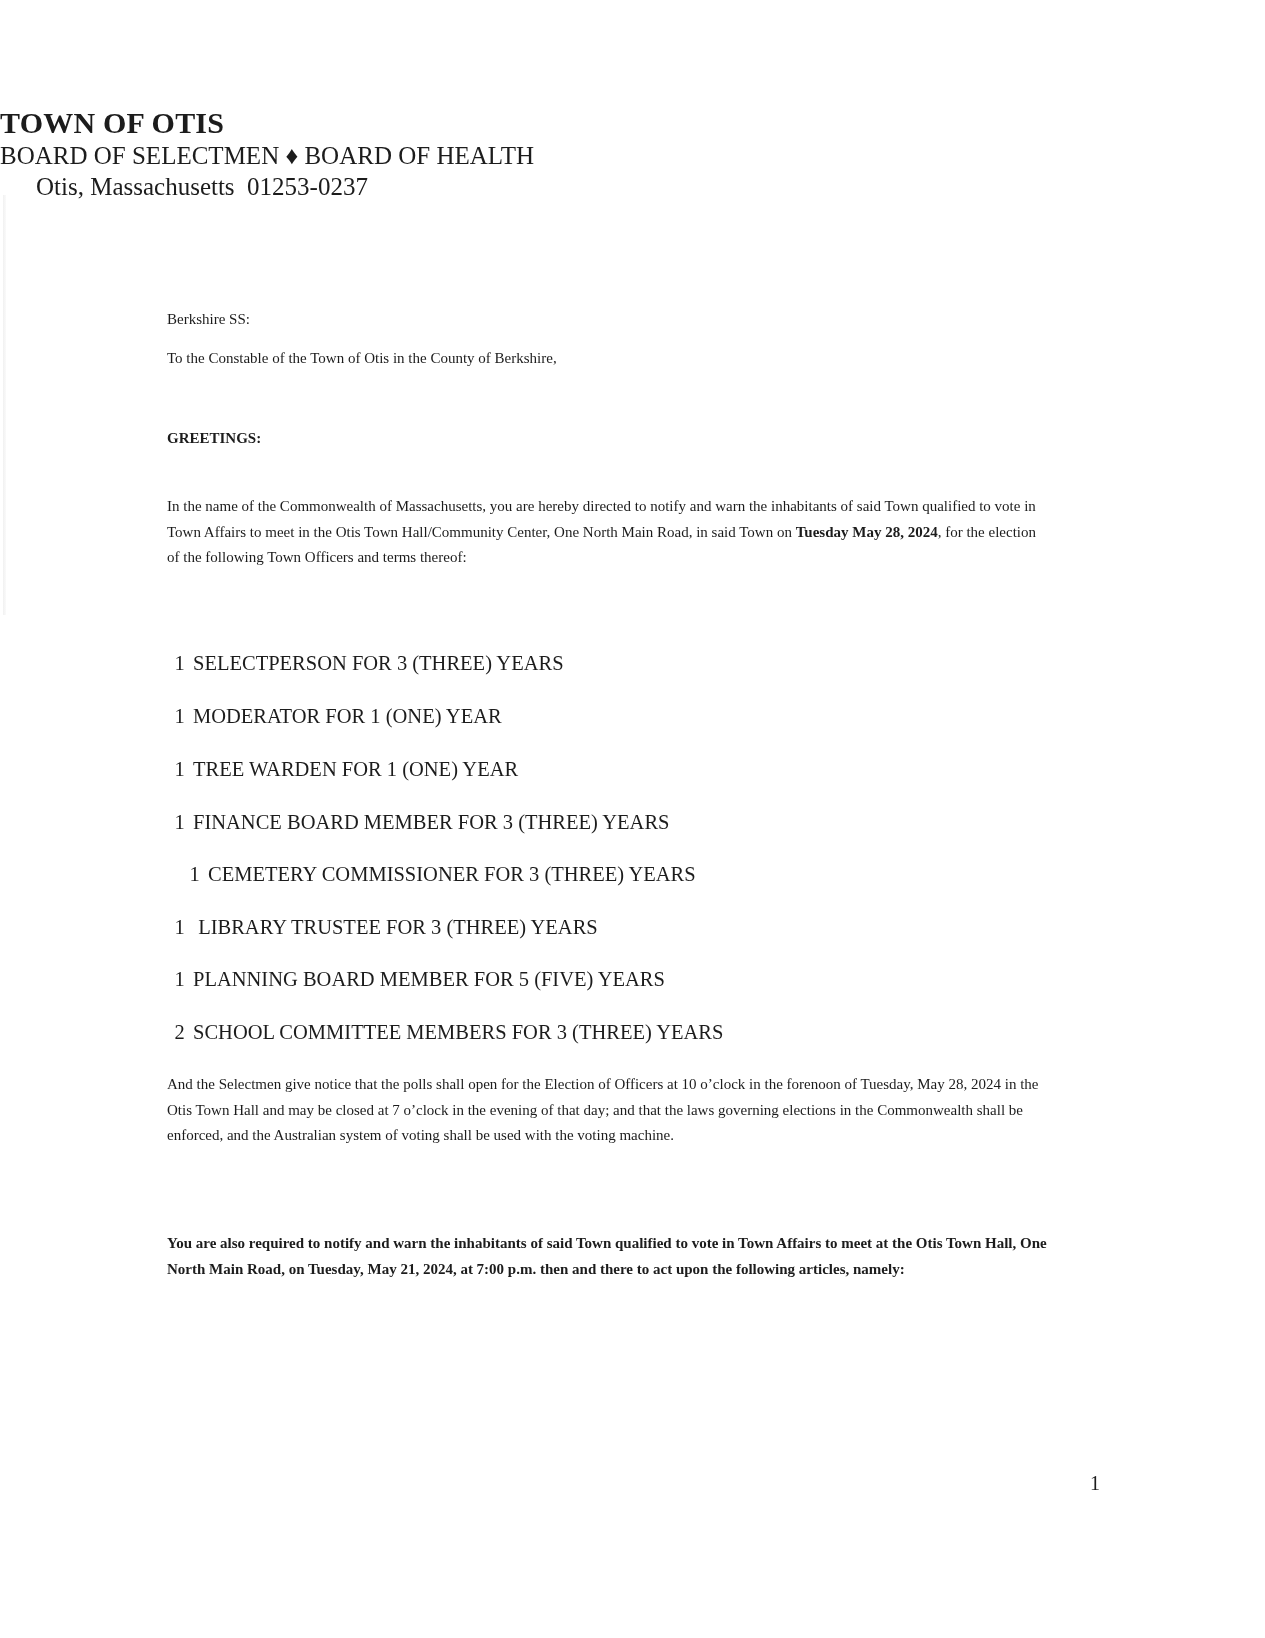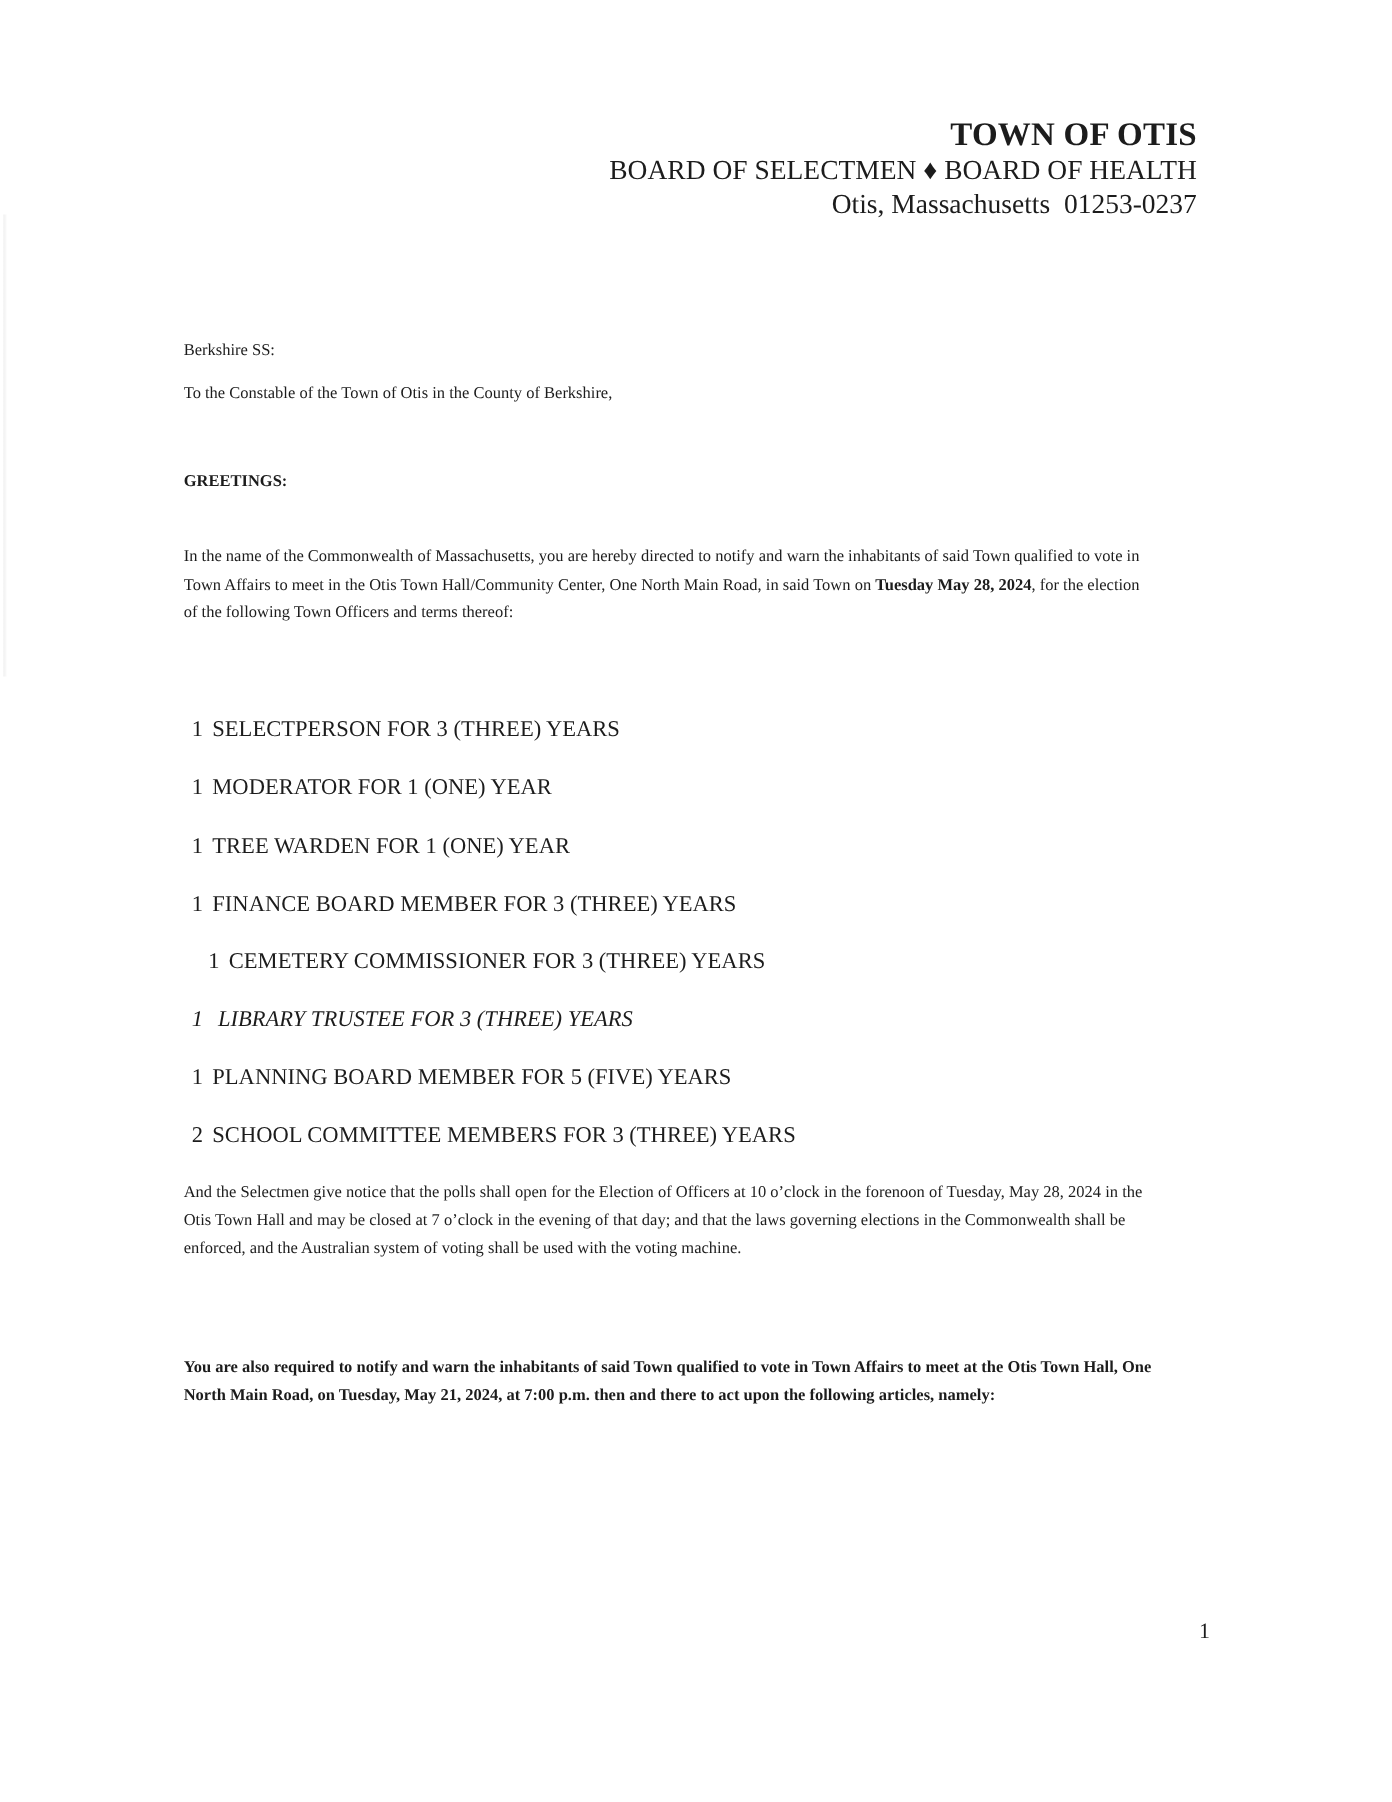--- a/index.html
+++ b/index.html
@@ -1,55 +1,55 @@
 <!DOCTYPE html>
 <html><head>
 <meta charset="utf-8">
 <style>
   html, body { margin: 0; padding: 0; background: #ffffff; }
   body { width: 1265px; height: 1638px; position: relative; overflow: hidden;
          font-family: "Liberation Serif", "DejaVu Serif", serif; color: #1c1c1c; }
   .scanline { position: absolute; left: 3px; top: 195px; width: 3px; height: 420px;
               background: linear-gradient(to right, #f1f1f1, #fafafa); }
-  .header { position: absolute; top: 106px; left: 0; width: 1088px; text-align: right; }
+  .header { position: absolute; top: 106px; left: 0; width: 1088px; text-align: left; }
   .header .title { font-size: 30px; font-weight: bold; line-height: 34px; letter-spacing: 0.2px; }
   .header .line { font-size: 25px; line-height: 31px; }
   .header .small { font-size: 17px; line-height: 24px; margin-top: 1px; }
   .txt { position: absolute; left: 167px; font-size: 15px; line-height: 25.5px; width: 900px; }
   .bold { font-weight: bold; }
   .office { position: absolute; left: 166px; font-size: 20.5px; line-height: 26px; white-space: nowrap; text-align: center; }
   .office .num { display: inline-block; width: 27px; }
   .pagenum { position: absolute; left: 1090px; top: 1472px; font-size: 20px; }
 </style>
 </head>
 <body>
 
 <div class="scanline"></div>
 
 <div class="header">
   <div class="title">TOWN OF OTIS</div>
   <div class="line">BOARD OF SELECTMEN ♦ BOARD OF HEALTH</div>
-  <div class="line" style="white-space:pre;">Otis, Massachusetts  01253-0237</div>
+  <div class="line" style="white-space:pre;padding-left:36px;">Otis, Massachusetts  01253-0237</div>
 </div>
 
 <div class="txt" style="top:307px;">Berkshire SS:</div>
 <div class="txt" style="top:346px;">To the Constable of the Town of Otis in the County of Berkshire,</div>
 <div class="txt bold" style="top:426px;">GREETINGS:</div>
 
 <div class="txt" style="top:494px; width:885px;">
   <span>In the name of the Commonwealth of Massachusetts, you are hereby directed to notify and warn the inhabitants of said Town qualified to vote in Town Affairs to meet in the Otis Town Hall/Community Center, One North Main Road, in said Town on </span><span class="bold">Tuesday May 28, 2024</span><span>, for the election of the following Town Officers and terms thereof:</span>
 </div>
 
 <div>
   <div class="office" style="top:650px;"><span class="num">1</span><span>SELECTPERSON FOR 3 (THREE) YEARS</span></div>
   <div class="office" style="top:703px;"><span class="num">1</span><span>MODERATOR FOR 1 (ONE) YEAR</span></div>
   <div class="office" style="top:756px;"><span class="num">1</span><span>TREE WARDEN FOR 1 (ONE) YEAR</span></div>
   <div class="office" style="top:809px;"><span class="num">1</span><span>FINANCE BOARD MEMBER FOR 3 (THREE) YEARS</span></div>
   <div class="office" style="top:861px;margin-left:15px;"><span class="num">1</span><span>CEMETERY COMMISSIONER FOR 3 (THREE) YEARS</span></div>
-  <div class="office" style="top:914px; white-space:pre;font-style:italic;"><span class="num">1</span><span> LIBRARY TRUSTEE FOR 3 (THREE) YEARS</span></div>
+  <div class="office" style="top:914px; white-space:pre;"><span class="num">1</span><span> LIBRARY TRUSTEE FOR 3 (THREE) YEARS</span></div>
   <div class="office" style="top:966px;"><span class="num">1</span><span>PLANNING BOARD MEMBER FOR 5 (FIVE) YEARS</span></div>
   <div class="office" style="top:1019px;"><span class="num">2</span><span>SCHOOL COMMITTEE MEMBERS FOR 3 (THREE) YEARS</span></div>
 </div>
 
 <div class="txt" style="top:1072px; width:885px;">And the Selectmen give notice that the polls shall open for the Election of Officers at 10 o’clock in the forenoon of Tuesday, May 28, 2024 in the Otis Town Hall and may be closed at 7 o’clock in the evening of that day; and that the laws governing elections in the Commonwealth shall be enforced, and the Australian system of voting shall be used with the voting machine.</div>
 
 <div class="txt bold" style="top:1231px; width:885px;">You are also required to notify and warn the inhabitants of said Town qualified to vote in Town Affairs to meet at the Otis Town Hall, One North Main Road, on Tuesday, May 21, 2024, at 7:00 p.m. then and there to act upon the following articles, namely:</div>
 
 <div class="pagenum">1</div>
 

